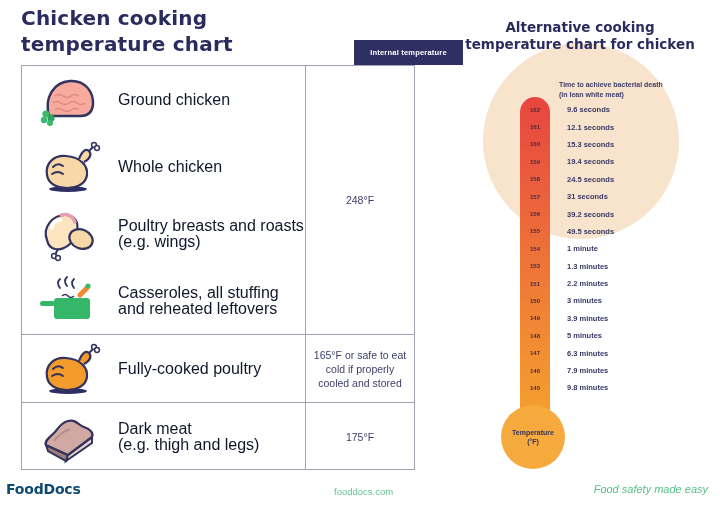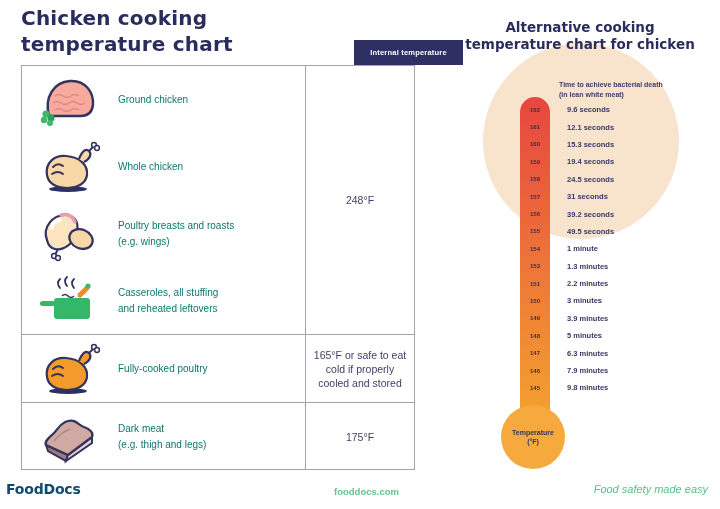--- a/index.html
+++ b/index.html
@@ -29,21 +29,21 @@
   .t-group:first-child{border-top:none;}
   .t-items{width:283px; display:flex; flex-direction:column;}
   .temp-cell{
     flex:1; border-left:1.5px solid #a2a3b1; display:flex; align-items:center;
     justify-content:center; text-align:center; font-size:10.5px; color:#3e3f68;
     line-height:14px; padding:0 7px; font-weight:500;
   }
   .food-row{display:flex; align-items:center; height:67px;}
   .food-icon{width:96px; display:flex; align-items:center; justify-content:center;}
   .food-icon svg{width:64px; height:56px;}
-  .food-label{font-size:10px; color:#0f766e; line-height:16px; font-weight:500;}
+  .food-label{font-size:16px; color:#0f172a; line-height:16px; font-weight:500;}
   
   .alt-title{
     position:absolute; left:440px; top:19px; width:280px; text-align:center;
     font-family:"DejaVu Sans",sans-serif; font-weight:bold;
     font-size:13.5px; line-height:17px; color:#2b2c5e; z-index:3;
   }
   .bg-circle{
     position:absolute; left:483px; top:43px; width:196px; height:196px;
     border-radius:50%; background:#f8e3cd; z-index:0;
   }
@@ -65,21 +65,21 @@
   .thermo-rows{position:absolute; left:520px; top:101px; z-index:2;}
   .thermo-row{display:flex; align-items:center; height:17.4px;}
   .thermo-temp{width:30px; text-align:center; font-size:6px; font-weight:bold; color:#462b46;}
   .thermo-time{margin-left:17px; font-size:7.5px; font-weight:bold; color:#373865; white-space:nowrap;}
   
   .logo{
     position:absolute; left:6px; top:481px;
     font-family:"DejaVu Sans",sans-serif; font-weight:bold; font-size:14px;
     color:#0c4a6e; letter-spacing:-.2px;
   }
-  .site{position:absolute; left:318px; top:486px; font-size:9.5px; font-weight:bold; color:#62c491;padding-left:16px;}
+  .site{position:absolute; left:318px; top:486px; font-size:9.5px; font-weight:normal; color:#62c491;padding-left:16px;}
   .tagline{position:absolute; right:12px; top:483px; font-size:11px; color:#57c188;font-style:italic;}
 </style>
 </head>
 <body>
 
 <div class="page">
 
   <div class="left-title">
     <div>Chicken cooking</div>
     <div>temperature chart</div>

